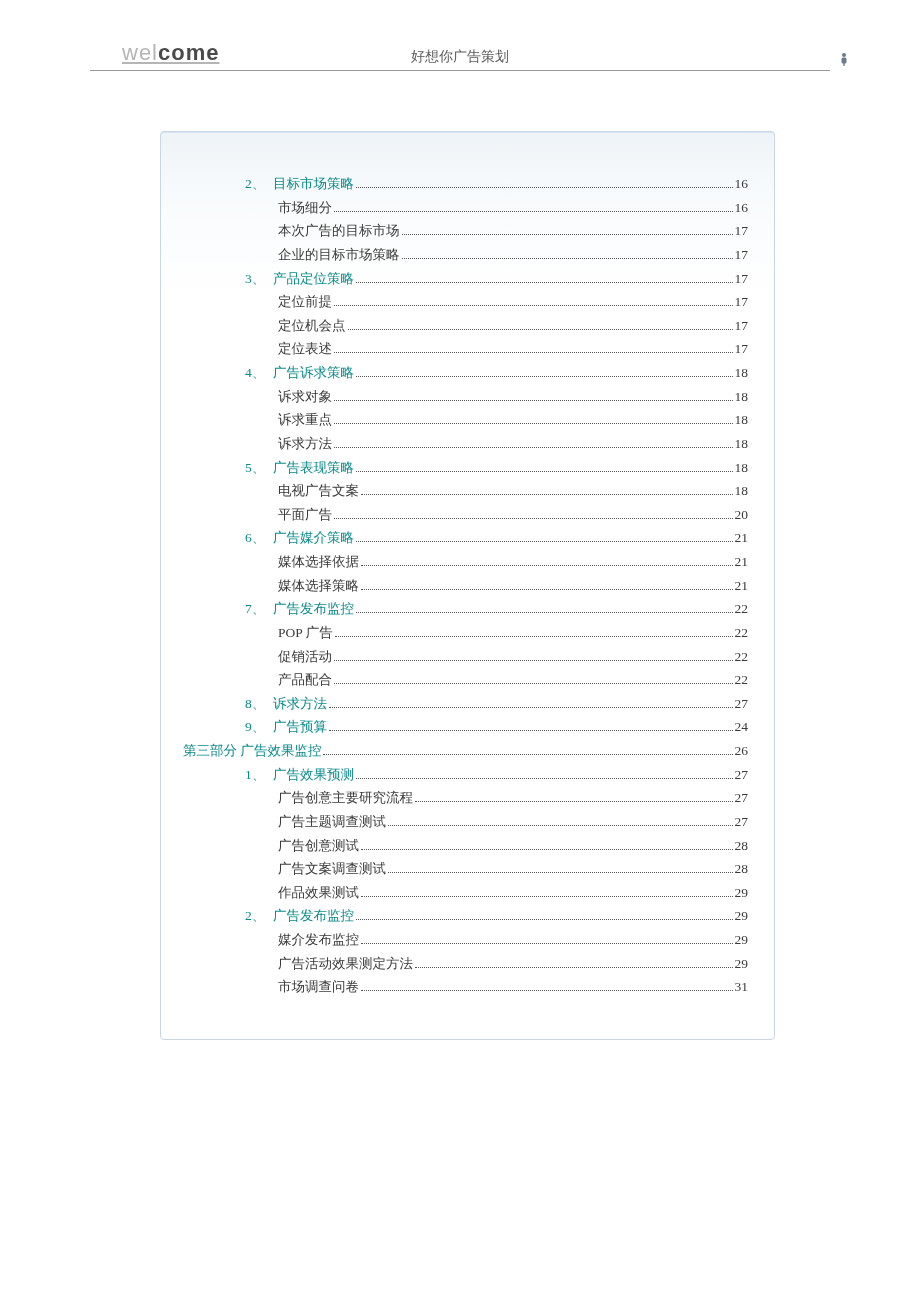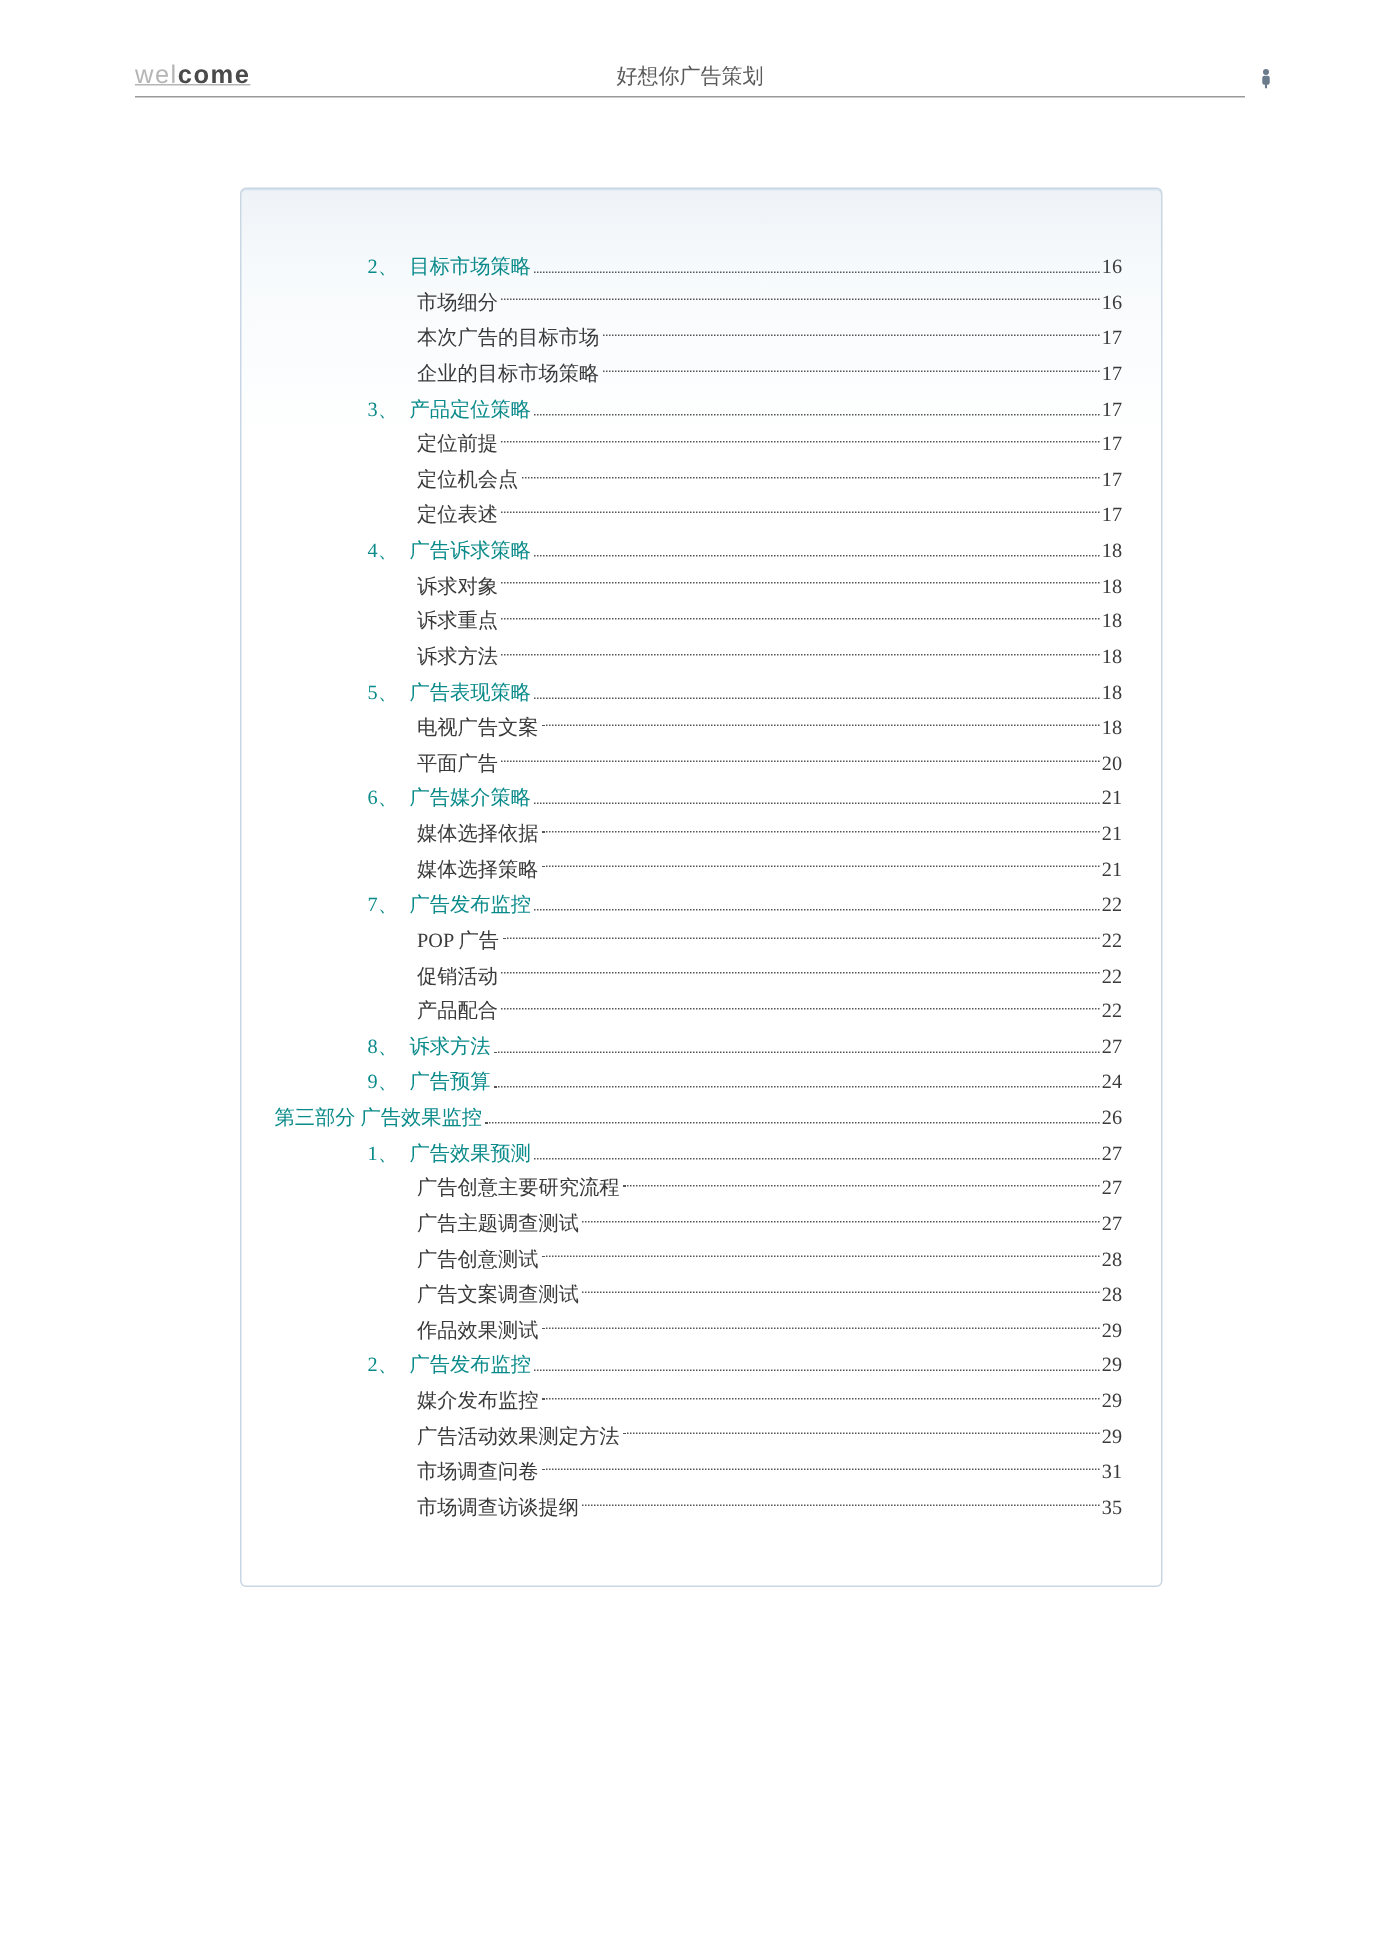--- a/index.html
+++ b/index.html
@@ -16,25 +16,26 @@
     display: flex;
     align-items: flex-end;
     justify-content: flex-start;
     padding: 40px 0 4px 0;
     border-bottom: 1px solid #999;
     margin: 0 90px;
     position: relative;
   }
   .logo {
     font-family: Arial, sans-serif;
-    font-size: 17px;
+    font-size: 22px;
     letter-spacing: 1px;
     color: #b5b5b5;
     text-decoration: underline;
     text-decoration-color: #b5b5b5;
+    margin-left: 32px;
   }
   .logo .bold { font-weight: 700; color: #4a4a4a; }
   .doc-title {
     position: absolute;
     left: 50%;
     transform: translateX(-50%);
     bottom: 4px;
     font-size: 14px;
     color: #5a5a5a;
     font-family: Liberation Serif, serif;
@@ -56,21 +57,21 @@
   .toc-line {
     display: flex;
     align-items: baseline;
     white-space: nowrap;
     line-height: 1.75;
     font-size: 13.5px;
     color: #3a3a3a;
   }
   .indent-0 { padding-left: 0; }
   .indent-1 { padding-left: 62px; }
-  .indent-2 { padding-left: 95px; align-items: center; }
+  .indent-2 { padding-left: 95px; }
   .num {
     width: 28px;
     flex: 0 0 auto;
     color: #0b8a8a;
   }
   .label { flex: 0 0 auto; }
   .label.link { color: #0b8a8a; }
   .dots {
     flex: 1 1 auto;
     border-bottom: 1.5px dotted #555;
@@ -275,18 +276,13 @@
     <div class="toc-line indent-2">
       <span class="label">广告活动效果测定方法</span>
       <span class="dots"></span>
       <span class="page">29</span>
     </div>
     <div class="toc-line indent-2">
       <span class="label">市场调查问卷</span>
       <span class="dots"></span>
       <span class="page">31</span>
     </div>
-    <div class="toc-line indent-2">
-      <span class="label">市场调查访谈提纲</span>
-      <span class="dots"></span>
-      <span class="page">35</span>
-    </div>
   </div>
 
 </body></html>

